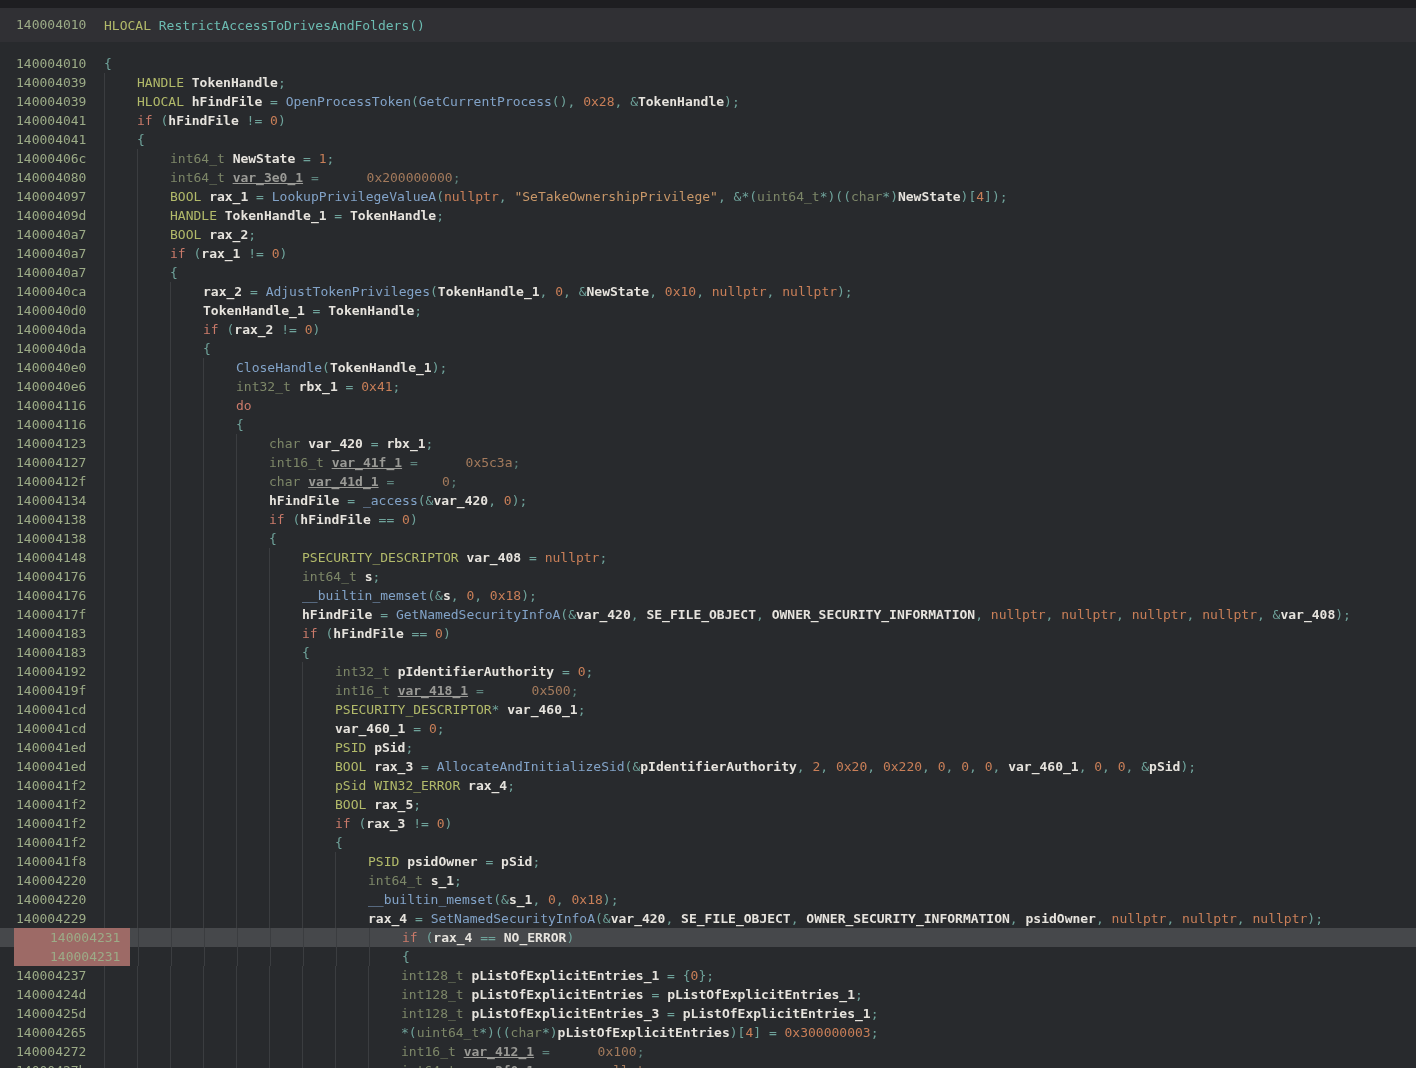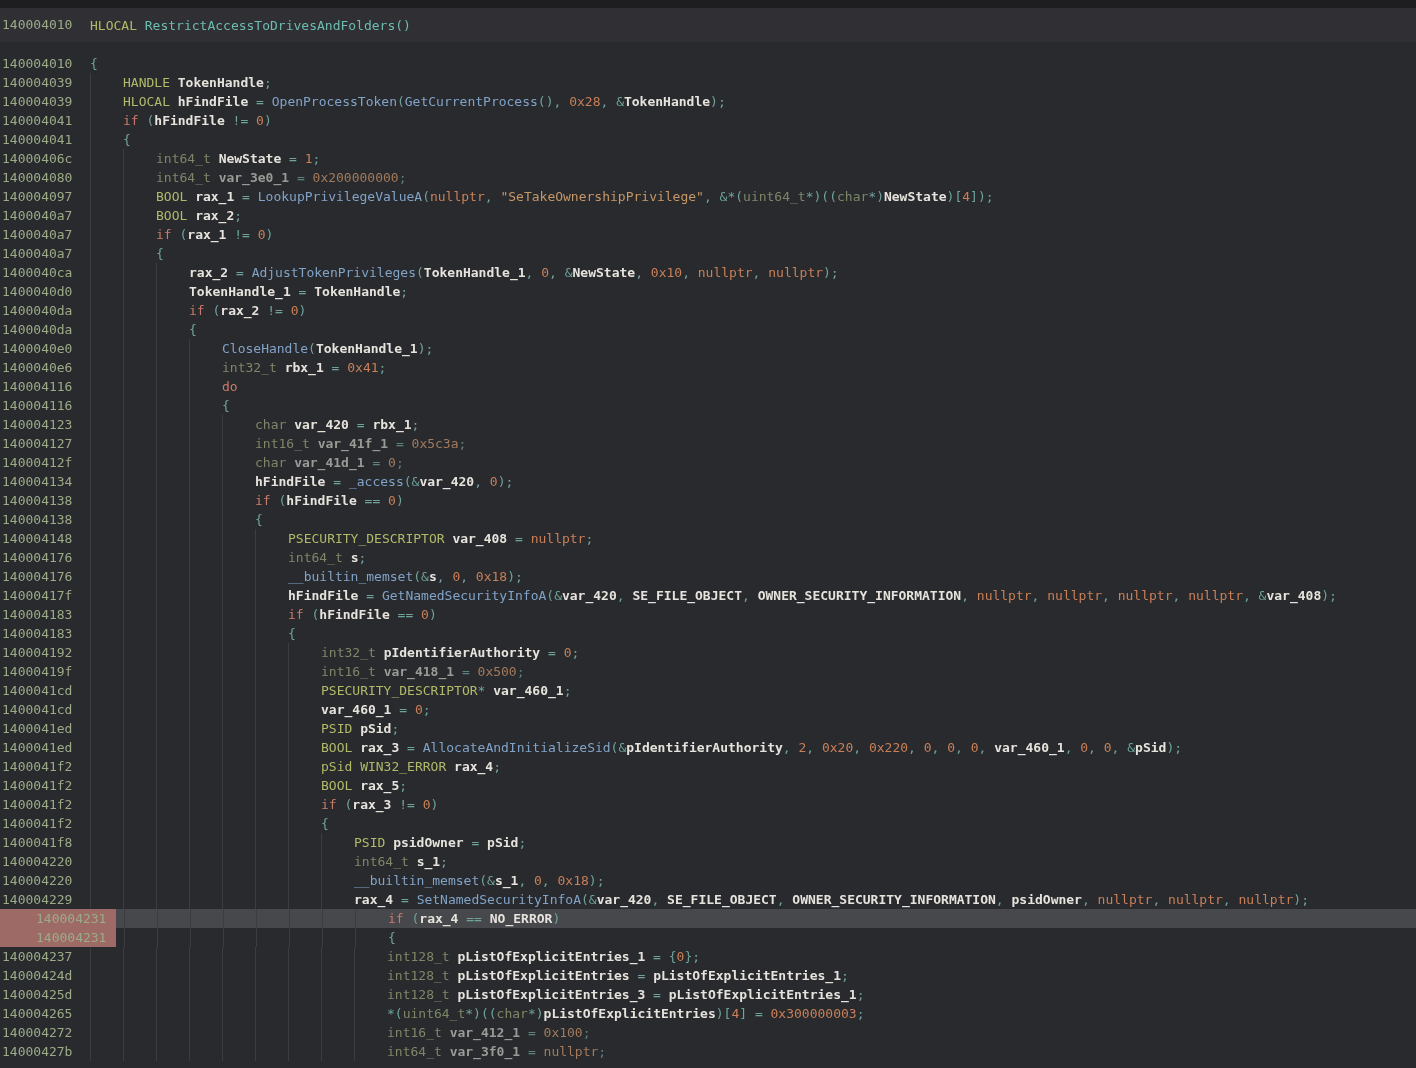--- a/index.html
+++ b/index.html
@@ -15,36 +15,36 @@
     display:flex;align-items:center;white-space:pre;
   }
   .titlebar .addr{line-height:34px;}
   .code-body{padding-top:12px;}
   .row{
     height:19px;line-height:19px;display:flex;white-space:pre;
     position:relative;
   }
   .row.hl-row{background:var(--highlight-row,#46484b);}
   .addr{
-    flex:none;width:80px;margin-left:0;padding-left:2px;
+    flex:none;width:80px;margin-left:14px;padding-left:2px;
     color:var(--addr,#9cab87);
   }
   .row .addr.hl-addr{background:var(--highlight-addr,#9d6a66);padding-left:36px;}
   .code{flex:1;display:flex;padding-left:8px;}
   .ind{flex:none;width:32px;height:19px;border-left:1px solid var(--guide,#3b3d40);}
   .txt{white-space:pre;}
   .tk-y{color:var(--type,#b2ba6a);text-align:center;}
   .tk-Y{color:var(--type-dim,#7d8768);}
   .tk-v{color:var(--variable,#e6e3dd);font-weight:bold;}
-  .tk-V{color:var(--variable-dim,#9a9a96);font-weight:bold;}
+  .tk-V{color:var(--variable-dim,#9a9a96);font-weight:bold;text-decoration:underline;}
   .tk-f{color:var(--function,#82a3c8);}
   .tk-F{color:var(--funcname,#6cbcb2);text-align:right;}
   .tk-k{color:var(--keyword,#ca7a6a);}
   .tk-n{color:var(--number,#c97f58);}
-  .tk-m{color:var(--number-dim,#a37a5c);}
+  .tk-m{color:var(--number-dim,#a37a5c);margin-left:40px;}
   .tk-s{color:var(--string,#c89768);}
   .tk-p{color:var(--punct,#6fa39b);}
   .tk-P{color:var(--punct-dim,#5d837d);}
 </style>
 </head>
 <body>
 
 <div class="topstrip"></div>
 
 <div class="titlebar">
@@ -54,20 +54,21 @@
 
 <div class="code-body">
     <div class="row"><span class="addr">140004010</span><span class="code"><span class="txt"><span class="tk-p">{</span></span></span></div>
     <div class="row"><span class="addr">140004039</span><span class="code"><span class="ind"></span><span class="txt"><span class="tk-y">HANDLE </span><span class="tk-v">TokenHandle</span><span class="tk-p">;</span></span></span></div>
     <div class="row"><span class="addr">140004039</span><span class="code"><span class="ind"></span><span class="txt"><span class="tk-y">HLOCAL </span><span class="tk-v">hFindFile</span><span class="tk-p"> = </span><span class="tk-f">OpenProcessToken</span><span class="tk-p">(</span><span class="tk-f">GetCurrentProcess</span><span class="tk-p">(), </span><span class="tk-n">0x28</span><span class="tk-p">, &amp;</span><span class="tk-v">TokenHandle</span><span class="tk-p">);</span></span></span></div>
     <div class="row"><span class="addr">140004041</span><span class="code"><span class="ind"></span><span class="txt"><span class="tk-k">if </span><span class="tk-p">(</span><span class="tk-v">hFindFile</span><span class="tk-p"> != </span><span class="tk-n">0</span><span class="tk-p">)</span></span></span></div>
     <div class="row"><span class="addr">140004041</span><span class="code"><span class="ind"></span><span class="txt"><span class="tk-p">{</span></span></span></div>
     <div class="row"><span class="addr">14000406c</span><span class="code"><span class="ind"></span><span class="ind"></span><span class="txt"><span class="tk-Y">int64_t </span><span class="tk-v">NewState</span><span class="tk-p"> = </span><span class="tk-n">1</span><span class="tk-p">;</span></span></span></div>
     <div class="row"><span class="addr">140004080</span><span class="code"><span class="ind"></span><span class="ind"></span><span class="txt"><span class="tk-Y">int64_t </span><span class="tk-V">var_3e0_1</span><span class="tk-P"> = </span><span class="tk-m">0x200000000</span><span class="tk-P">;</span></span></span></div>
     <div class="row"><span class="addr">140004097</span><span class="code"><span class="ind"></span><span class="ind"></span><span class="txt"><span class="tk-y">BOOL </span><span class="tk-v">rax_1</span><span class="tk-p"> = </span><span class="tk-f">LookupPrivilegeValueA</span><span class="tk-p">(</span><span class="tk-n">nullptr</span><span class="tk-p">, </span><span class="tk-s">"SeTakeOwnershipPrivilege"</span><span class="tk-p">, &amp;*(</span><span class="tk-Y">uint64_t</span><span class="tk-p">*)((</span><span class="tk-Y">char</span><span class="tk-p">*)</span><span class="tk-v">NewState</span><span class="tk-p">)[</span><span class="tk-n">4</span><span class="tk-p">]);</span></span></span></div>
+    <div class="row"><span class="addr">14000409d</span><span class="code"><span class="ind"></span><span class="ind"></span><span class="txt"><span class="tk-y">HANDLE </span><span class="tk-v">TokenHandle_1</span><span class="tk-p"> = </span><span class="tk-v">TokenHandle</span><span class="tk-p">;</span></span></span></div>
     <div class="row"><span class="addr">1400040a7</span><span class="code"><span class="ind"></span><span class="ind"></span><span class="txt"><span class="tk-y">BOOL </span><span class="tk-v">rax_2</span><span class="tk-p">;</span></span></span></div>
     <div class="row"><span class="addr">1400040a7</span><span class="code"><span class="ind"></span><span class="ind"></span><span class="txt"><span class="tk-k">if </span><span class="tk-p">(</span><span class="tk-v">rax_1</span><span class="tk-p"> != </span><span class="tk-n">0</span><span class="tk-p">)</span></span></span></div>
     <div class="row"><span class="addr">1400040a7</span><span class="code"><span class="ind"></span><span class="ind"></span><span class="txt"><span class="tk-p">{</span></span></span></div>
     <div class="row"><span class="addr">1400040ca</span><span class="code"><span class="ind"></span><span class="ind"></span><span class="ind"></span><span class="txt"><span class="tk-v">rax_2</span><span class="tk-p"> = </span><span class="tk-f">AdjustTokenPrivileges</span><span class="tk-p">(</span><span class="tk-v">TokenHandle_1</span><span class="tk-p">, </span><span class="tk-n">0</span><span class="tk-p">, &amp;</span><span class="tk-v">NewState</span><span class="tk-p">, </span><span class="tk-n">0x10</span><span class="tk-p">, </span><span class="tk-n">nullptr</span><span class="tk-p">, </span><span class="tk-n">nullptr</span><span class="tk-p">);</span></span></span></div>
     <div class="row"><span class="addr">1400040d0</span><span class="code"><span class="ind"></span><span class="ind"></span><span class="ind"></span><span class="txt"><span class="tk-v">TokenHandle_1</span><span class="tk-p"> = </span><span class="tk-v">TokenHandle</span><span class="tk-p">;</span></span></span></div>
     <div class="row"><span class="addr">1400040da</span><span class="code"><span class="ind"></span><span class="ind"></span><span class="ind"></span><span class="txt"><span class="tk-k">if </span><span class="tk-p">(</span><span class="tk-v">rax_2</span><span class="tk-p"> != </span><span class="tk-n">0</span><span class="tk-p">)</span></span></span></div>
     <div class="row"><span class="addr">1400040da</span><span class="code"><span class="ind"></span><span class="ind"></span><span class="ind"></span><span class="txt"><span class="tk-p">{</span></span></span></div>
     <div class="row"><span class="addr">1400040e0</span><span class="code"><span class="ind"></span><span class="ind"></span><span class="ind"></span><span class="ind"></span><span class="txt"><span class="tk-f">CloseHandle</span><span class="tk-p">(</span><span class="tk-v">TokenHandle_1</span><span class="tk-p">);</span></span></span></div>
     <div class="row"><span class="addr">1400040e6</span><span class="code"><span class="ind"></span><span class="ind"></span><span class="ind"></span><span class="ind"></span><span class="txt"><span class="tk-Y">int32_t </span><span class="tk-v">rbx_1</span><span class="tk-p"> = </span><span class="tk-n">0x41</span><span class="tk-p">;</span></span></span></div>
     <div class="row"><span class="addr">140004116</span><span class="code"><span class="ind"></span><span class="ind"></span><span class="ind"></span><span class="ind"></span><span class="txt"><span class="tk-k">do</span></span></span></div>

